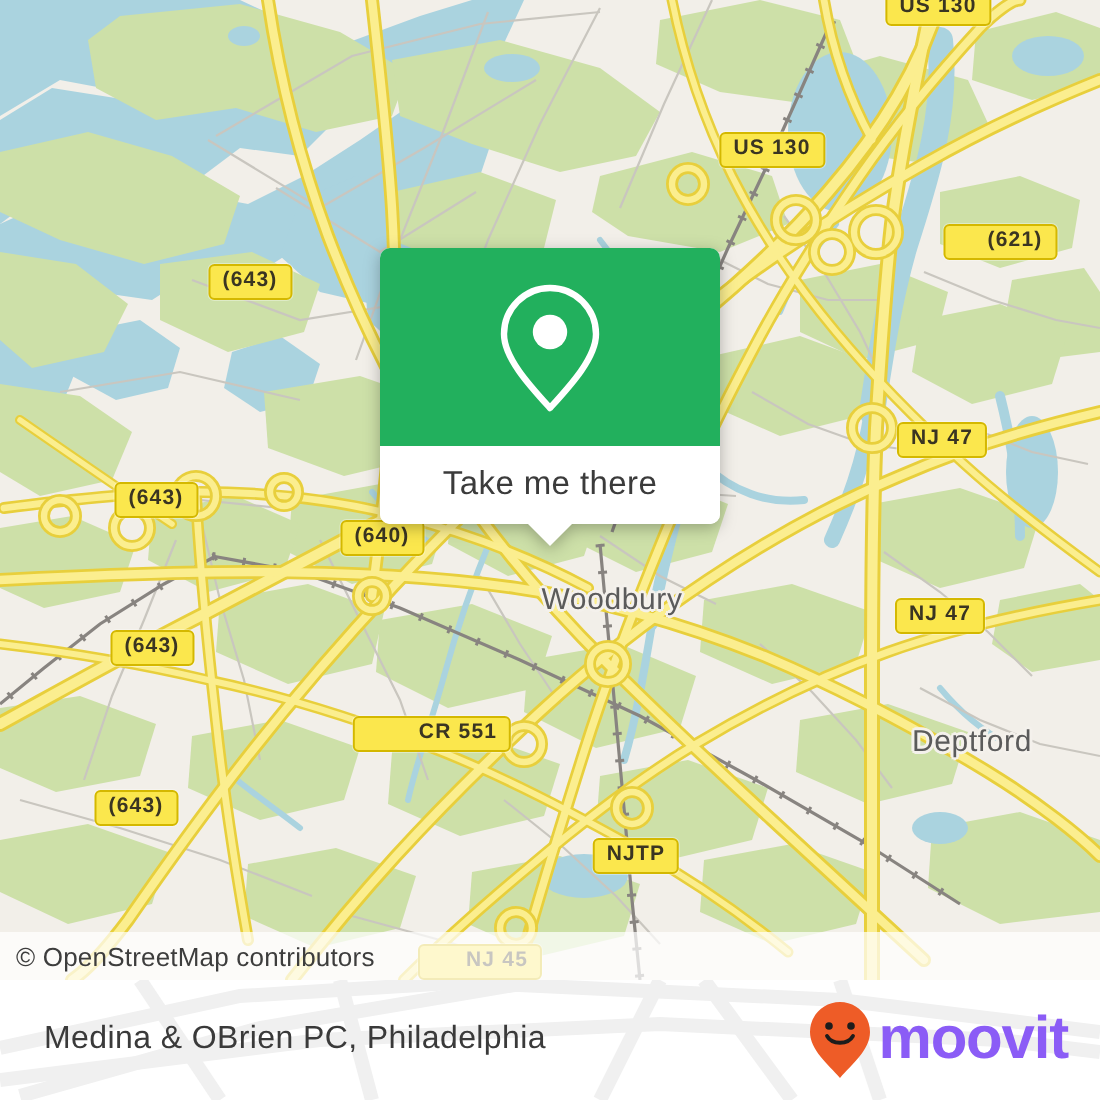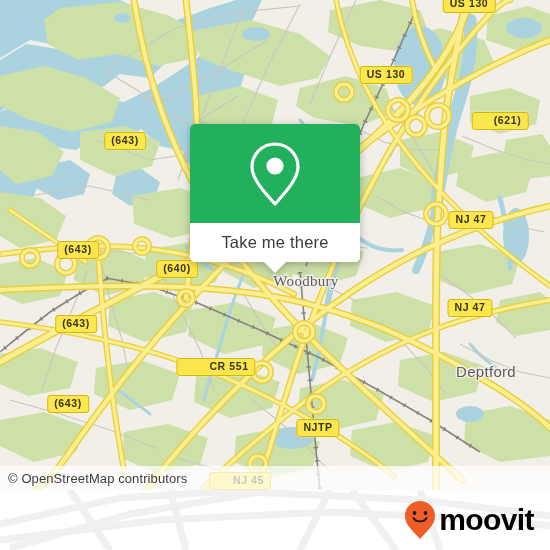--- a/index.html
+++ b/index.html
@@ -163,21 +163,21 @@
     top: 50%;
     transform: translateY(-50%);
     display: flex;
     align-items: center;
     z-index: 2;
   }
   #brand-word {
     font-family: "Liberation Sans", sans-serif;
     font-size: 30px;
     font-weight: bold;
-    color: #000000;
+    color: #8b5cf6;
     letter-spacing: -0.6px;
     margin-left: 2px;
   }
 </style>
 </head>
 <body>
 
 <div id="app">
 
   <div id="map">
@@ -425,30 +425,30 @@
             <circle cx="316" cy="404" r="8"></circle>
             <circle cx="186" cy="298" r="7"></circle>
             <circle cx="142" cy="246" r="7"></circle>
             <circle cx="258" cy="464" r="8"></circle>
           </g>
         </g>
 
       </g>
     </svg>
 
-    <div class="place-label" style="left:306px; top:281px;font-family:Liberation Serif, serif;">Woodbury</div>
+    <div class="place-label" style="left:306px; top:300px;">Woodbury</div>
     <div class="place-label" style="left:486px; top:371px;">Deptford</div>
 
     <div class="shield" style="left:469px; top:4px;">US 130</div>
     <div class="shield" style="left:386px; top:75px;">US 130</div>
     <div class="shield" style="left:500px; top:121px;padding-left:21px;">(621)</div>
     <div class="shield" style="left:125px; top:141px;">(643)</div>
     <div class="shield" style="left:471px; top:220px;">NJ 47</div>
     <div class="shield" style="left:78px; top:250px;">(643)</div>
-    <div class="shield" style="left:177px; top:249px;margin-top:20px;">(640)</div>
+    <div class="shield" style="left:191px; top:249px;margin-top:20px;">(640)</div>
     <div class="shield" style="left:470px; top:308px;">NJ 47</div>
     <div class="shield" style="left:76px; top:324px;">(643)</div>
     <div class="shield" style="left:216px; top:367px;padding-left:32px;">CR 551</div>
     <div class="shield" style="left:68px; top:404px;">(643)</div>
     <div class="shield" style="left:318px; top:428px;">NJTP</div>
     <div class="shield" style="left:240px; top:481px;padding-left:23px;">NJ 45</div>
 
     <div id="callout">
       <div id="callout-inner">
         <div id="callout-head">
@@ -477,20 +477,21 @@
         <path d="M70,0 L110,60"></path>
         <path d="M170,0 L186,60"></path>
         <path d="M330,0 L300,60"></path>
         <path d="M352,0 L396,60"></path>
         <path d="M0,50 L160,30 L330,22 L500,30 L550,36"></path>
         <path d="M420,0 L440,60"></path>
         <path d="M250,2 L420,10 L550,26"></path>
       </g>
     </svg>
 
+    <div id="place-name">Medina &amp; OBrien PC, Philadelphia</div>
 
     <div id="brand">
       <svg width="34" height="40" viewBox="0 0 34 40">
         <path d="M17 1 C8.7 1 2 7.7 2 16 C2 25 11 32 17 39 C23 32 32 25 32 16 C32 7.7 25.3 1 17 1 Z" fill="#ee5c27"></path>
         <circle cx="11.5" cy="13" r="1.9" fill="#1c1c1c"></circle>
         <circle cx="22.5" cy="13" r="1.9" fill="#1c1c1c"></circle>
         <path d="M10.5 18 C13 22.5 21 22.5 23.5 18" fill="none" stroke="#1c1c1c" stroke-width="1.9" stroke-linecap="round"></path>
       </svg>
       <span id="brand-word">moovit</span>
     </div>

